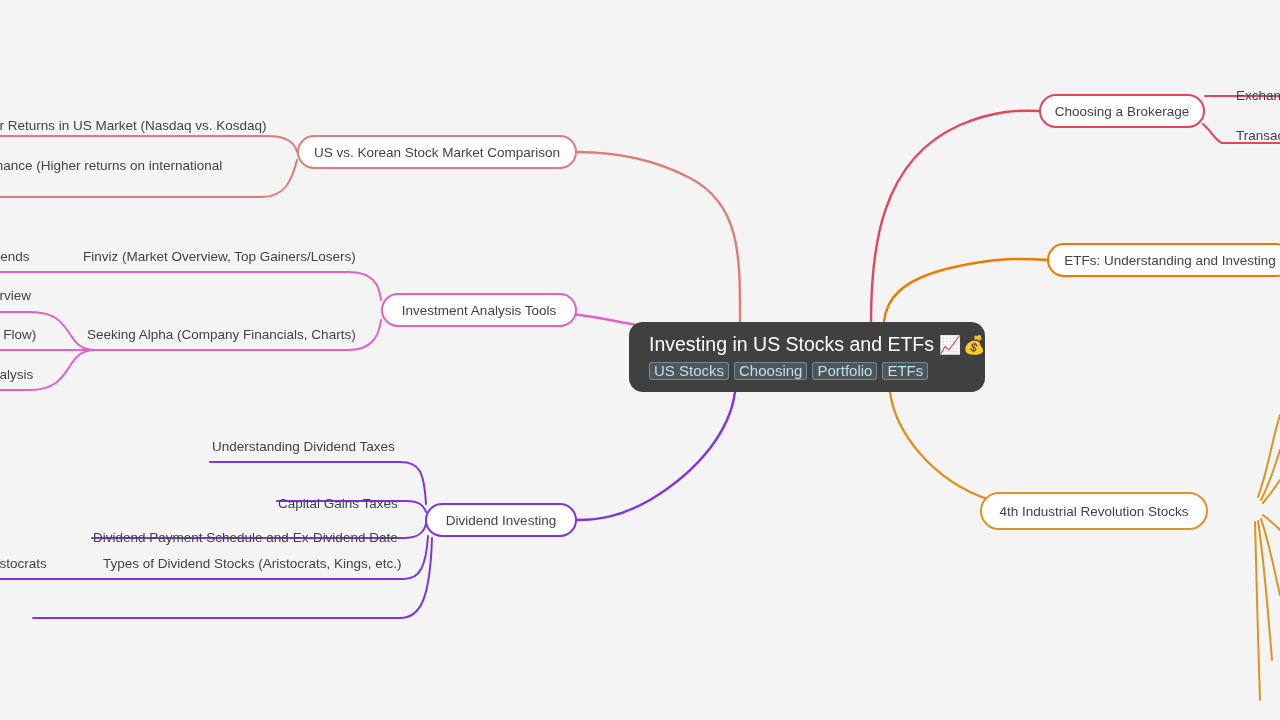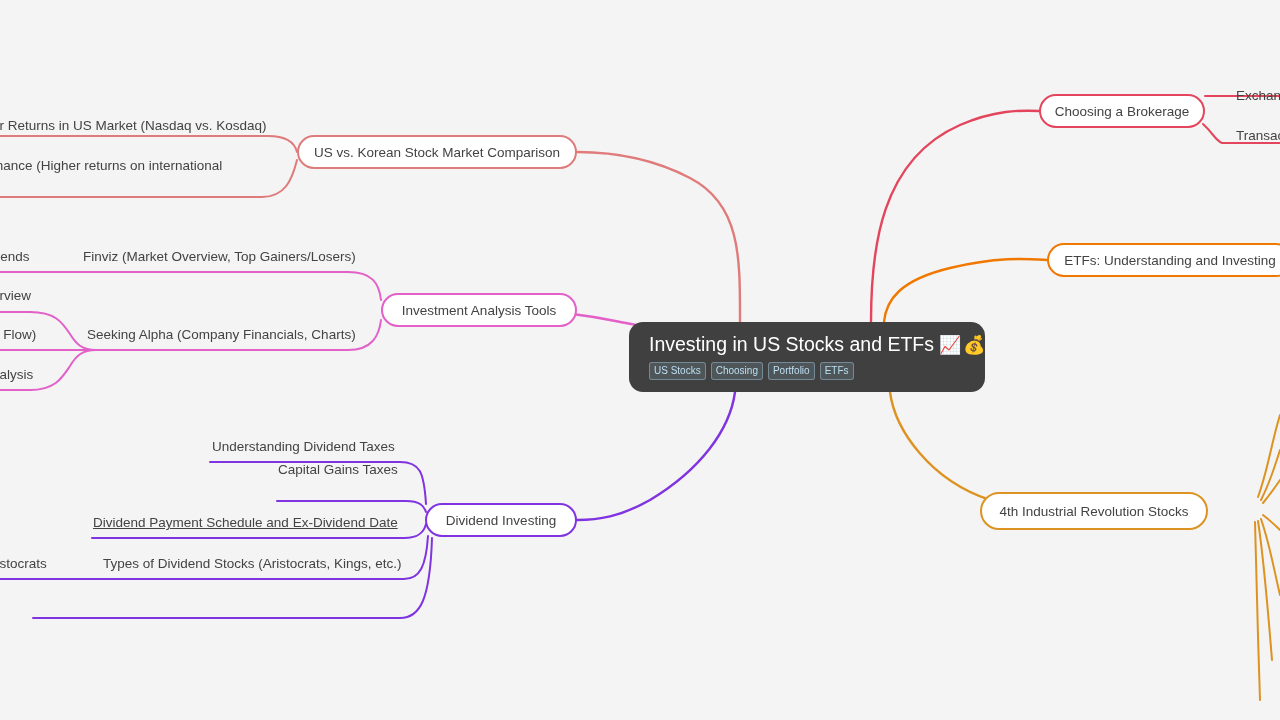--- a/index.html
+++ b/index.html
@@ -43,21 +43,21 @@
   }
   .root-title .emoji { font-size: 18px; letter-spacing: 1px; }
   .tag-row {
     margin-top: 5px;
     display: flex;
     gap: 5px;
     align-items: center;
   }
   .tag {
     display: inline-block;
-    font-size: 10px;
+    font-size: 15px;
     line-height: 13px;
     color: #bcdff0;
     background: rgba(160, 205, 230, 0.16);
     border: 1px solid rgba(170, 210, 235, 0.42);
     border-radius: 3px;
     padding: 1px 4px 2px 4px;
     white-space: nowrap;
   }
 
   
@@ -174,21 +174,21 @@
   <div class="leaf" style="left:-8px; top:158px;">mance (Higher returns on international</div>
 
   <div class="leaf" style="left:-8px; top:249px;">trends</div>
   <div class="leaf" style="left:83px; top:249px;">Finviz (Market Overview, Top Gainers/Losers)</div>
   <div class="leaf" style="left:-8px; top:288px;">erview</div>
   <div class="leaf" style="left:-8px; top:327px;">n Flow)</div>
   <div class="leaf" style="left:87px; top:327px;">Seeking Alpha (Company Financials, Charts)</div>
   <div class="leaf" style="left:-8px; top:367px;">nalysis</div>
 
   <div class="leaf" style="left:212px; top:439px;">Understanding Dividend Taxes</div>
-  <div class="leaf" style="left:278px; top:462px;">Capital Gains Taxes</div>
-  <div class="leaf" style="left:93px; top:515px;text-decoration:underline;">Dividend Payment Schedule and Ex-Dividend Date</div>
+  <div class="leaf" style="left:278px; top:496px;">Capital Gains Taxes</div>
+  <div class="leaf" style="left:93px; top:530px;">Dividend Payment Schedule and Ex-Dividend Date</div>
   <div class="leaf" style="left:-8px; top:556px;">ristocrats</div>
   <div class="leaf" style="left:103px; top:556px;">Types of Dividend Stocks (Aristocrats, Kings, etc.)</div>
 
   <div class="leaf" style="left:1236px; top:88px;">Exchan</div>
   <div class="leaf" style="left:1236px; top:128px;">Transac</div>
 
 </div>
 
 </body></html>

